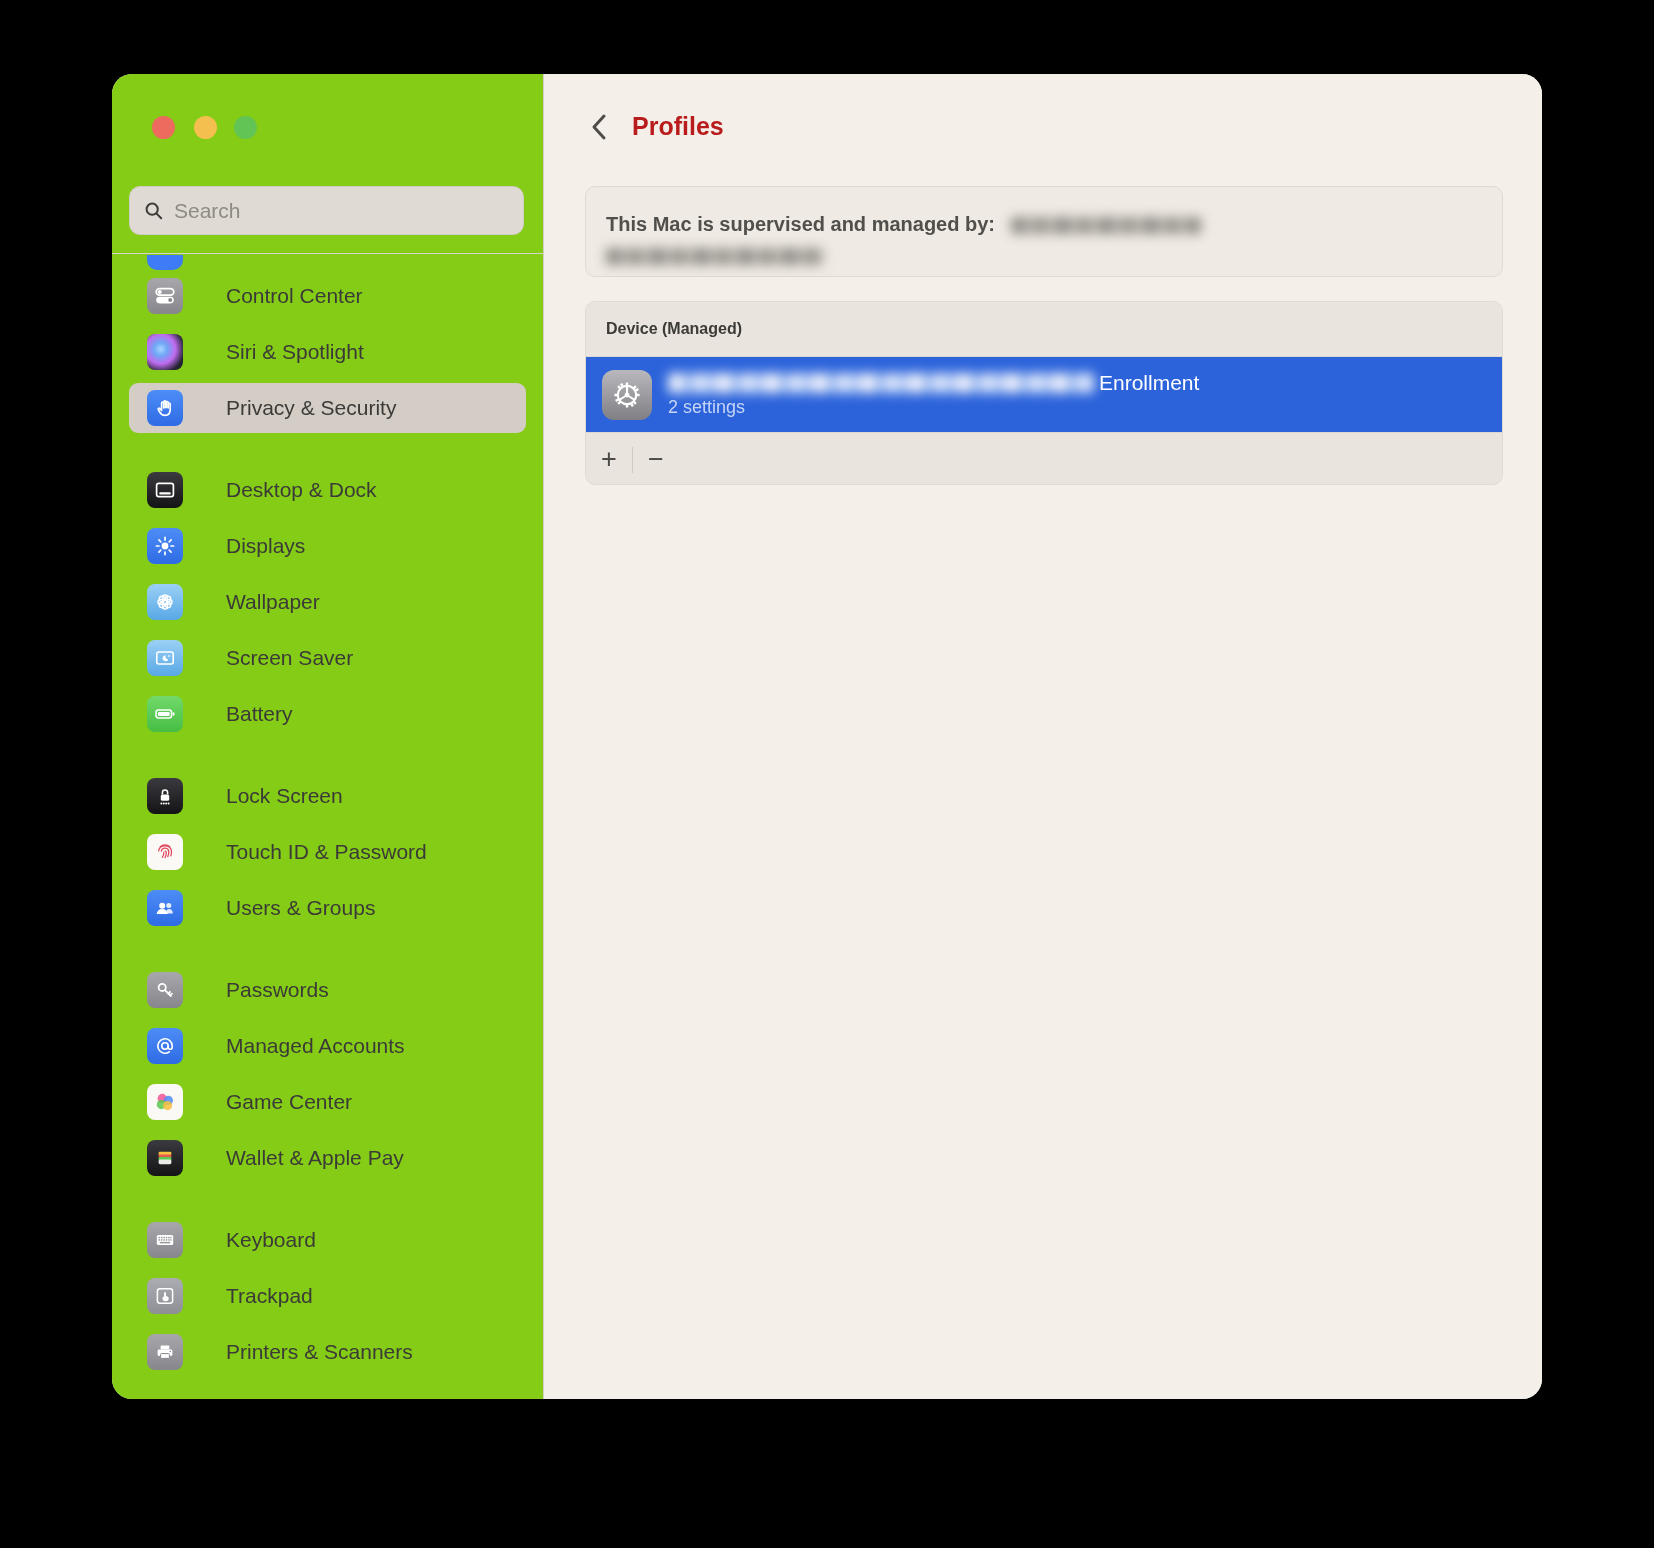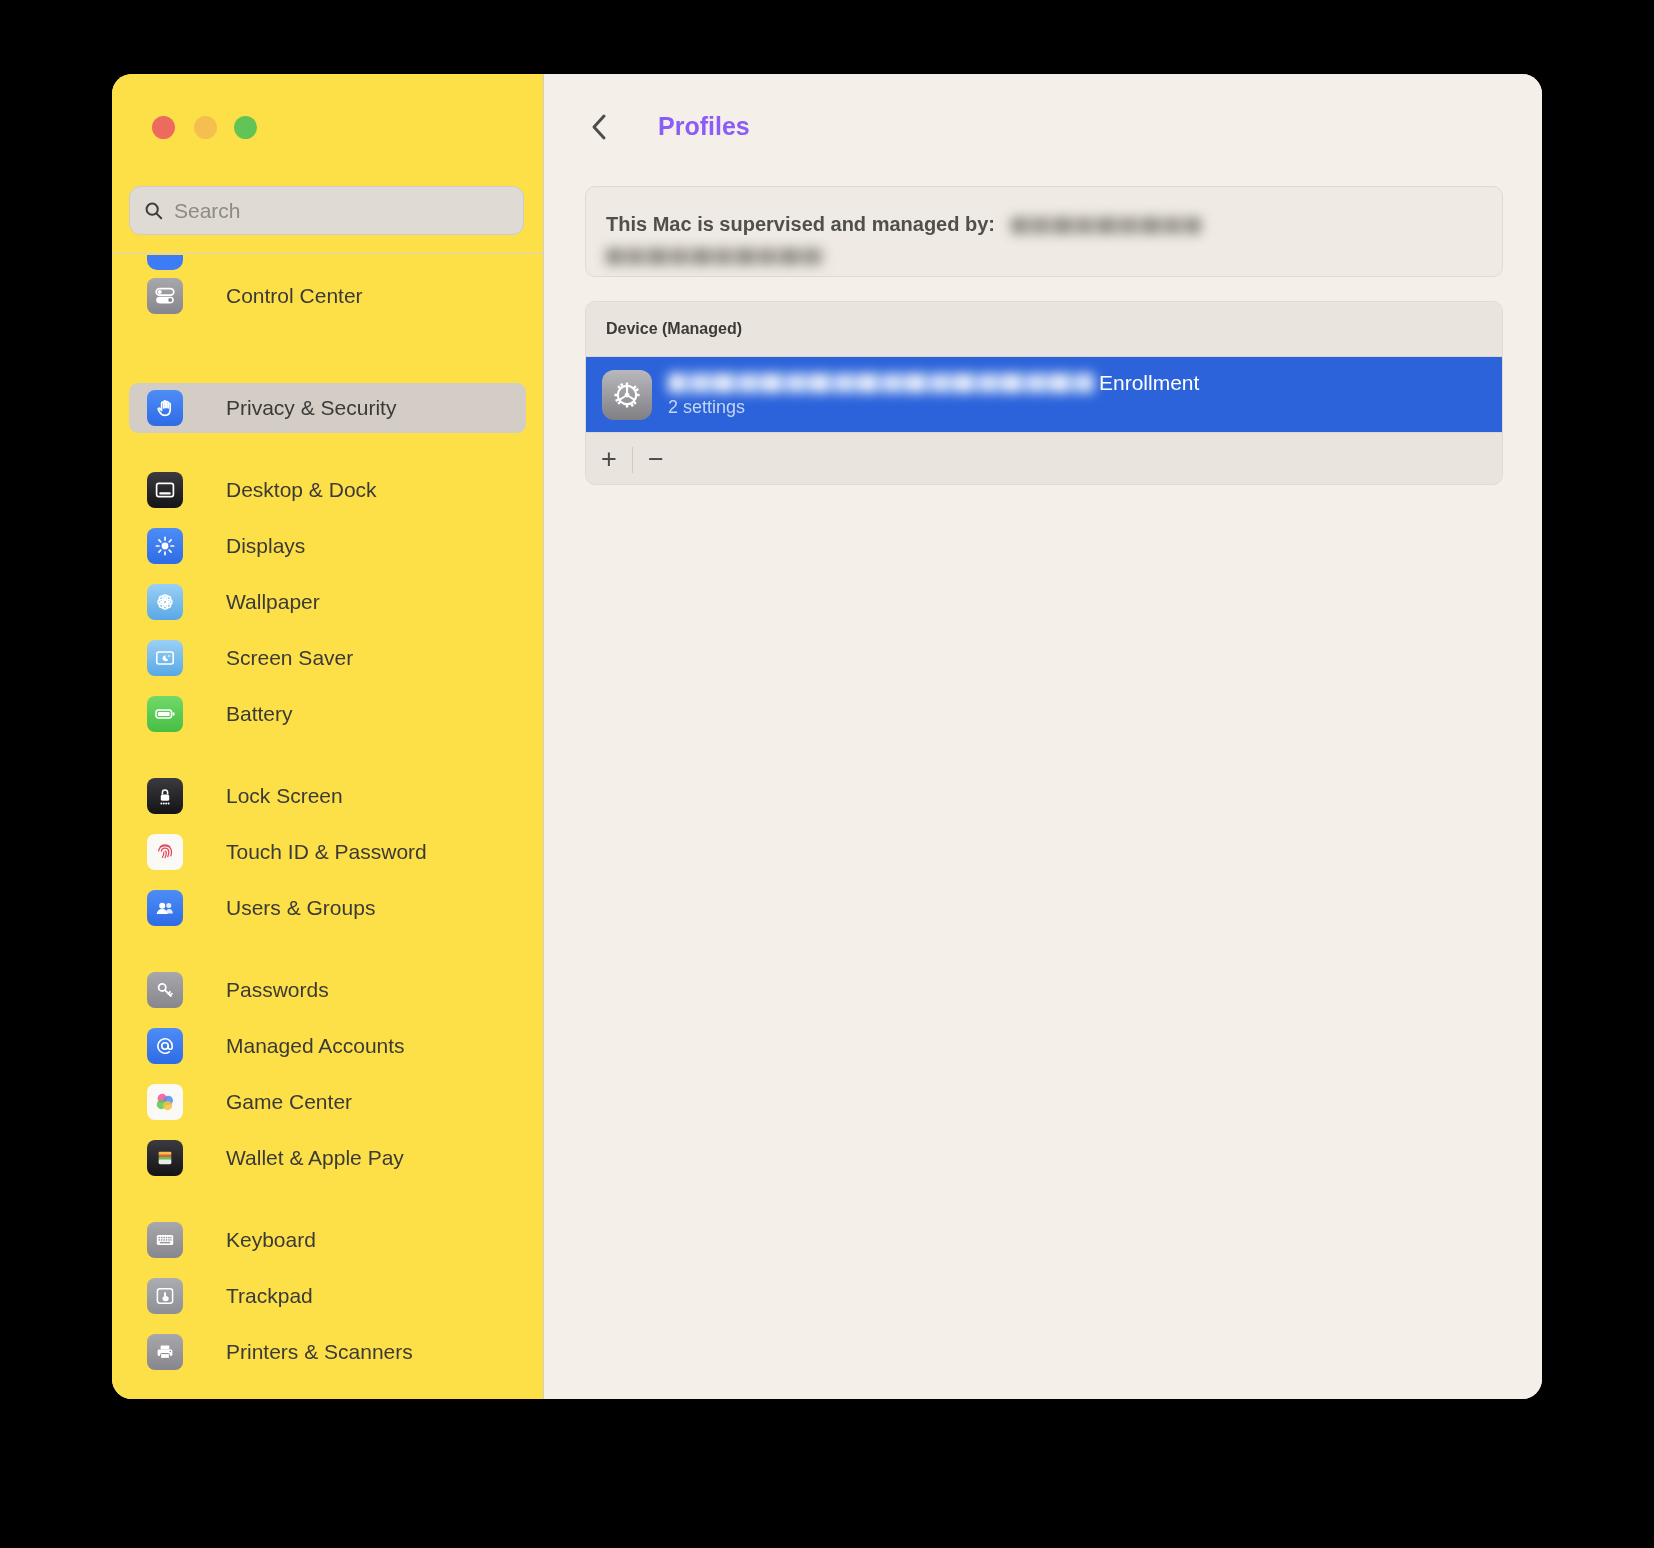--- a/index.html
+++ b/index.html
@@ -7,21 +7,21 @@
     width:1654px;height:1548px;background:#000;
     font-family:"Liberation Sans","DejaVu Sans",sans-serif;
     -webkit-font-smoothing:antialiased;position:relative;overflow:hidden;
   }
   #window{
     position:absolute;left:112px;top:74px;width:1430px;height:1325px;
     border-radius:20px;overflow:hidden;background:#F4F0E9;
     box-shadow:0 30px 70px rgba(0,0,0,.55);
   }
   
-  #sidebar{position:absolute;left:0;top:0;width:431px;height:100%;background:#fde047;border-right:1px solid #D2CDC6;}
+  #sidebar{position:absolute;left:0;top:0;width:431px;height:100%;background:#84cc16;border-right:1px solid #D2CDC6;}
   .traffic{position:absolute;top:42px;width:23px;height:23px;border-radius:50%;}
   #t-close{left:40px;}
   #t-min{left:82px;}
   #t-zoom{left:122px;}
   #searchbox{
     position:absolute;left:17px;top:112px;width:395px;height:49px;box-sizing:border-box;
     background:#DFDAD3;border:1px solid #D0CBC4;border-radius:11px;
     display:flex;align-items:center;gap:10px;padding:0 14px;color:#8E8A84;font-size:21px;
   }
   #searchbox svg{flex:none;}
@@ -39,21 +39,21 @@
   .bg-gray2{background:linear-gradient(#ACADB2,#8E8F94);}
   .bg-black{background:linear-gradient(#3A3A40,#141416);}
   .bg-blue{background:linear-gradient(#4D8DF7,#2E6BE5);}
   .bg-lblue{background:linear-gradient(#9BD0F5,#58A8E6);}
   .bg-green{background:linear-gradient(#72D96A,#46BE43);}
   .bg-white{background:#FBF9F6;}
   .bg-siri{background:radial-gradient(circle at 38% 42%,#A8D4FF 0%,#6FA7F5 22%,#C06CF0 48%,#232331 78%);}
   
   #content{position:absolute;left:432px;top:0;width:998px;height:100%;background:#F4F0E9;}
   #back-btn{position:absolute;left:40px;top:36px;width:30px;height:34px;display:flex;align-items:center;justify-content:center;}
-  #page-title{position:absolute;left:114px;top:38px;font-size:25px;font-weight:700;color:#8b5cf6;}
+  #page-title{position:absolute;left:88px;top:38px;font-size:25px;font-weight:700;color:#b91c1c;}
   #notice{
     position:absolute;left:41px;top:112px;width:918px;height:91px;box-sizing:border-box;
     background:#EFEAE3;border:1px solid #DFDAD3;border-radius:10px;padding:22px 20px 0 20px;
     font-size:20px;font-weight:600;color:#504F4C;line-height:31px;
   }
   .blob{display:inline-block;vertical-align:-3px;border-radius:4px;filter:blur(6px);}
   .blob-dark{height:17px;background:repeating-linear-gradient(90deg,#706E69 0 14px,#A39F99 14px 22px,#807D77 22px 37px,#B0ACA5 37px 44px);opacity:.75;}
   .blob-light{height:20px;background:repeating-linear-gradient(90deg,#FFFFFF 0 16px,#9FBCF2 16px 24px,#EAF1FE 24px 40px,#BBD0F6 40px 48px);opacity:.9;}
   #device-box{
     position:absolute;left:41px;top:227px;width:918px;height:184px;
@@ -100,20 +100,24 @@
         <svg width="24" height="24" viewBox="0 0 24 24">
             <rect x="3.2" y="4.6" width="17.6" height="6.6" rx="3.3" fill="none" stroke="#fff" stroke-width="1.7"></rect>
             <circle cx="6.8" cy="7.9" r="2" fill="#fff"></circle>
             <rect x="3.2" y="12.8" width="17.6" height="6.6" rx="3.3" fill="#fff"></rect>
             <circle cx="17.2" cy="16.1" r="2" fill="#86868C"></circle>
           </svg>
       </span>
       <span class="slabel">Control Center</span>
     </div>
 
+    <div class="srow" style="top:253px">
+      <span class="sicon bg-siri"></span>
+      <span class="slabel">Siri &amp; Spotlight</span>
+    </div>
 
     <div class="srow selected" style="top:309px">
       <span class="sicon bg-blue">
         <svg width="24" height="24" viewBox="0 0 24 24" fill="none" stroke="#fff" stroke-width="1.7" stroke-linecap="round" stroke-linejoin="round">
             <path d="M8.6 13.2V7.2a1.1 1.1 0 0 1 2.2 0v4.6"></path>
             <path d="M10.8 11.5V5.9a1.1 1.1 0 0 1 2.2 0v5.6"></path>
             <path d="M13 11.5V6.6a1.1 1.1 0 0 1 2.2 0v5"></path>
             <path d="M15.2 11.6V8a1 1 0 0 1 2 0v5.4c0 3.7-2.1 5.9-5.4 5.9-2.6 0-3.9-1.2-5.2-3.5l-1.3-2.3c-.5-.9.7-1.8 1.5-1l1.8 1.9"></path>
           </svg>
       </span>

